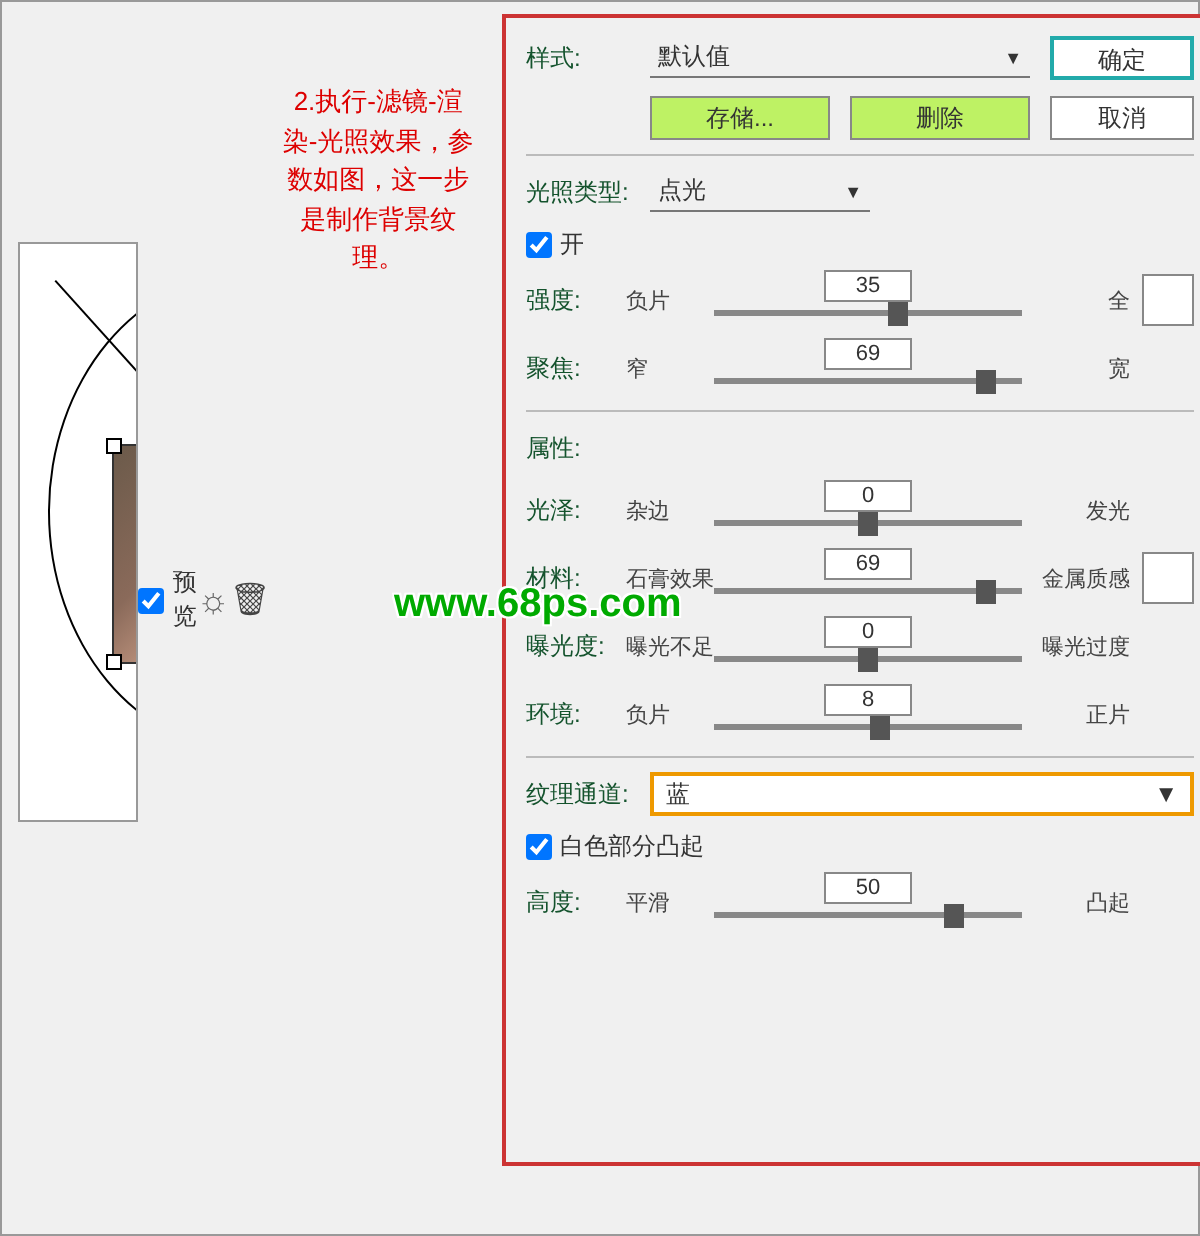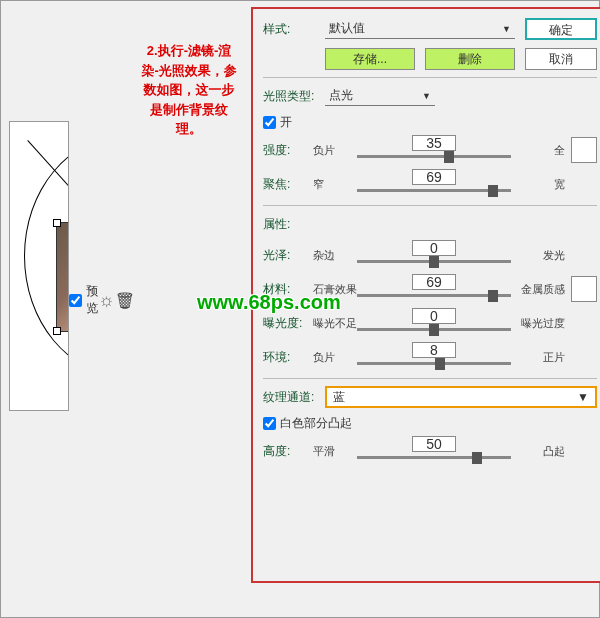--- a/index.html
+++ b/index.html
@@ -16,36 +16,36 @@
 .texture{position:absolute;left:46px;top:100px;width:168px;height:110px;background:linear-gradient(135deg,#6b5a4a 0%,#8a6a5a 30%,#d8a890 55%,#b88878 70%,#6a5a4e 100%);border:1px solid #333}
 .texture:after{content:"";position:absolute;inset:0;background:radial-gradient(circle at 70% 30%,rgba(255,200,180,.5),transparent 60%)}
 .handle{position:absolute;width:8px;height:8px;background:#fff;border:1px solid #000}
 .ctr{position:absolute;left:50%;top:50%;width:8px;height:8px;margin:-4px 0 0 -4px;border:1px solid #fff;border-radius:50%;background:transparent}
 .watermark{position:absolute;left:196px;top:290px;font-size:20px;font-weight:bold;color:#0a0;text-shadow:1px 1px 0 #fff,-1px -1px 0 #fff,1px -1px 0 #fff,-1px 1px 0 #fff;z-index:5;pointer-events:none}
 .below-preview{display:flex;align-items:center;justify-content:space-between;width:230px;margin-top:8px}
 .chk{display:flex;align-items:center;gap:4px}
 .chk input{width:13px;height:13px}
 .bulb{font-size:18px;color:#666}
 .trash{font-size:16px;color:#444}
-.note{color:#d00;font-weight:bold;font-size:13px;line-height:1.5;margin-top:30px;text-align:center;padding:0 6px}
+.note{color:#d00;font-weight:normal;font-size:13px;line-height:1.5;margin-top:30px;text-align:center;padding:0 6px}
 .row{display:flex;align-items:center;margin-bottom:6px;min-height:24px}
 .lbl{width:62px;text-align:left;color:#14532d}
 .dd{flex:1;height:20px;border:none;border-bottom:1px solid #777;background:transparent;display:flex;align-items:center;justify-content:space-between;padding:0 4px;margin-right:10px}
 .dd .tri{font-size:9px;color:#333}
 .btn{width:72px;height:22px;border:1px solid #7aa;background:#fff;text-align:center;line-height:20px}
 .btn.ok{border:2px solid #2aa}
 .btn.plain{border:1px solid #888}
 .btn.save,.btn.del{width:90px;border:1px solid #888;background:#bef264;margin-right:10px}
 .hr{border:none;border-top:1px solid #bbb;margin:6px 0}
 .slider-row{display:flex;align-items:center;margin:3px 0 8px 0}
 .slider-row .lbl{width:50px}
 .slider-row .sl{width:44px;font-size:11px;color:#444;text-align:left}
 .slider-row .sr{width:54px;font-size:11px;color:#444;text-align:right}
 .slider-row .mid{flex:1;position:relative;height:26px}
-.valbox{position:absolute;left:50%;top:-2px;transform:translateX(-50%);width:44px;height:16px;border:1px solid #888;background:#fff;text-align:center;line-height:14px;font-size:14px}
+.valbox{position:absolute;left:50%;top:-2px;transform:translateX(-50%);width:44px;height:16px;border:1px solid #888;background:#fff;text-align:center;line-height:14px;font-size:11px}
 .track{position:absolute;left:0;right:0;top:18px;height:3px;background:#888}
 .thumb{position:absolute;top:14px;width:10px;height:12px;background:#555;transform:translateX(-50%)}
 .swatch{width:26px;height:26px;border:1px solid #888;background:#fff;margin-left:6px}
 .sec-lbl{width:50px}
 .orange{border:2px solid #e90!important;padding:1px 4px}
 .dd2{flex:1;height:22px;border:1px solid #888;background:#fff;display:flex;align-items:center;justify-content:space-between;padding:0 6px}
 </style>
 </head>
 <body>
 

